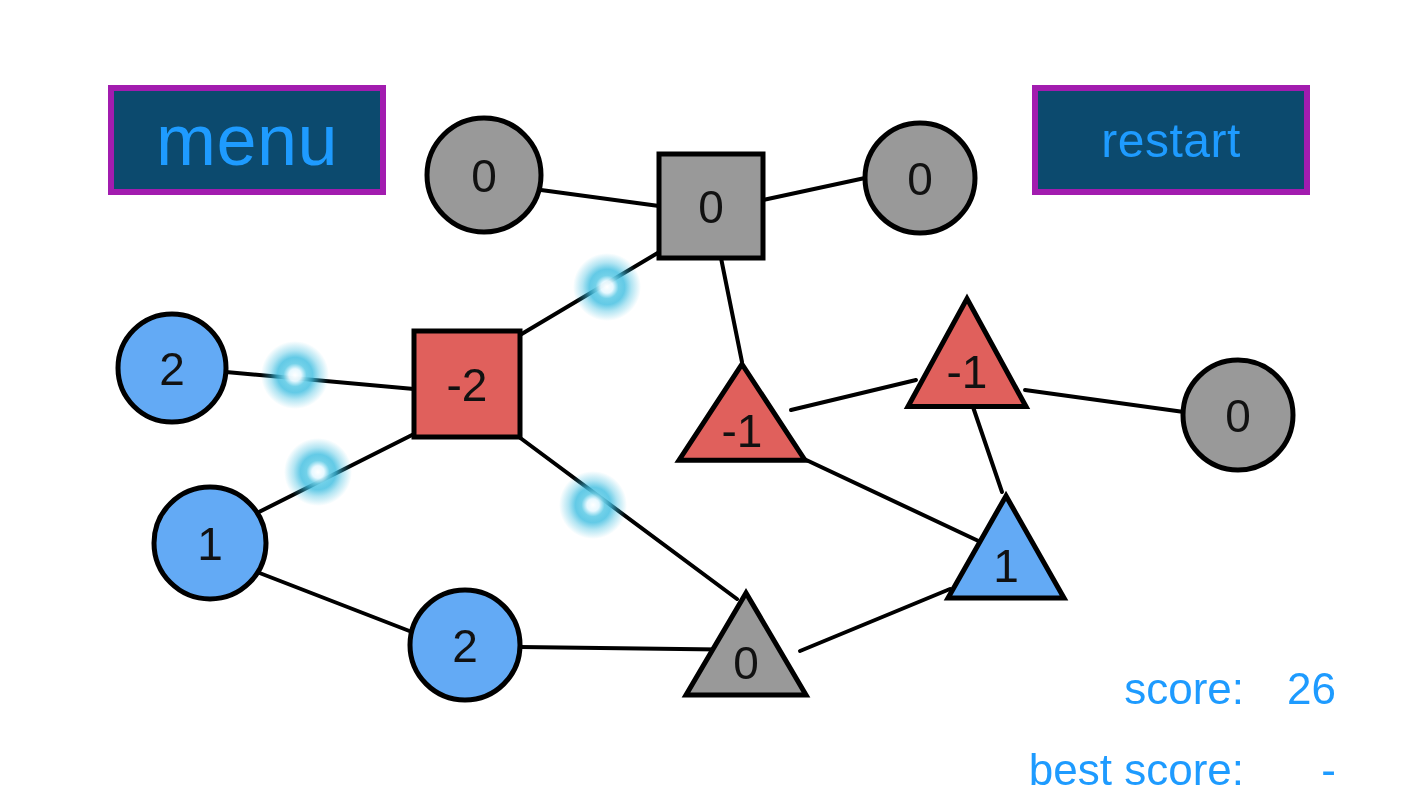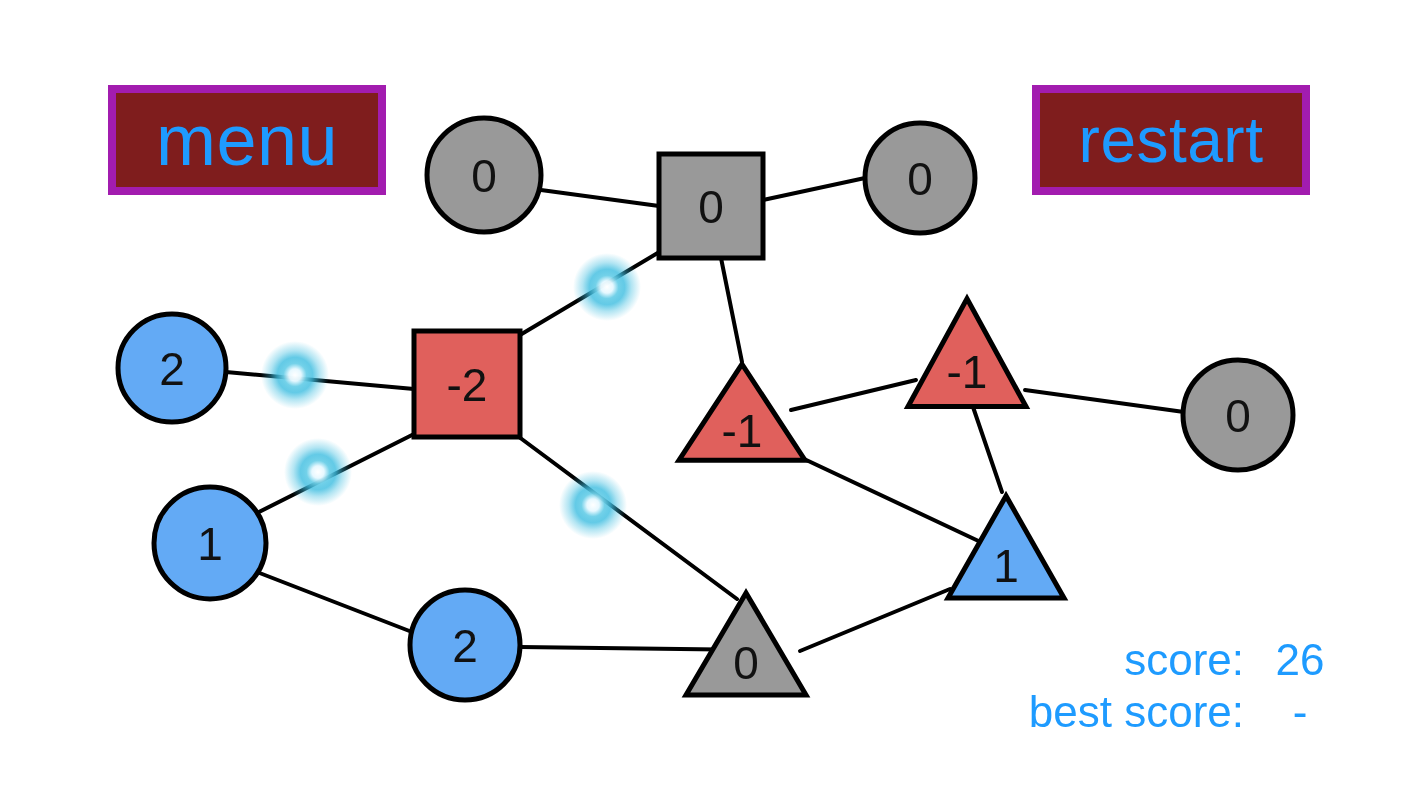--- a/index.html
+++ b/index.html
@@ -24,22 +24,22 @@
   }
   #board {
     position: absolute;
     left: 0; top: 0;
     width: 1414px;
     height: 800px;
   }
   .hud-button {
     position: absolute;
     box-sizing: border-box;
-    border: 8px solid #a21caf;
-    background: #7f1d1d;
+    border: 6px solid #a21caf;
+    background: #0c4a6e;
     color: #1e9bff;
     display: flex;
     align-items: center;
     justify-content: center;
     font-family: "Liberation Sans", sans-serif;
     font-weight: 300;
     letter-spacing: 0.5px;
     cursor: pointer;
     user-select: none;
   }
@@ -48,21 +48,21 @@
     top: 85px;
     width: 278px;
     height: 110px;
     font-size: 72px;
   }
   #restart-button {
     left: 1032px;
     top: 85px;
     width: 278px;
     height: 110px;
-    font-size: 64px;
+    font-size: 48px;
   }
   #score-panel {
     position: absolute;
     right: 78px;
     top: 634px;
     color: #1e9bff;
     font-family: "Liberation Sans", sans-serif;
     font-weight: 300;
     font-size: 44px;
     line-height: 52px;
@@ -72,22 +72,23 @@
   .score-row {
     display: flex;
     justify-content: flex-end;
     align-items: baseline;
     white-space: nowrap;
   }
   .score-label { }
   .score-value {
     display: inline-block;
     min-width: 72px;
-    text-align: center;
+    text-align: right;
     margin-left: 20px;
+    margin-top: 29px;
   }
   .node-label {
     font-family: "Liberation Sans", sans-serif;
     font-weight: 300;
     fill: #111111;
   }
 </style>
 </head>
 <body>
 

